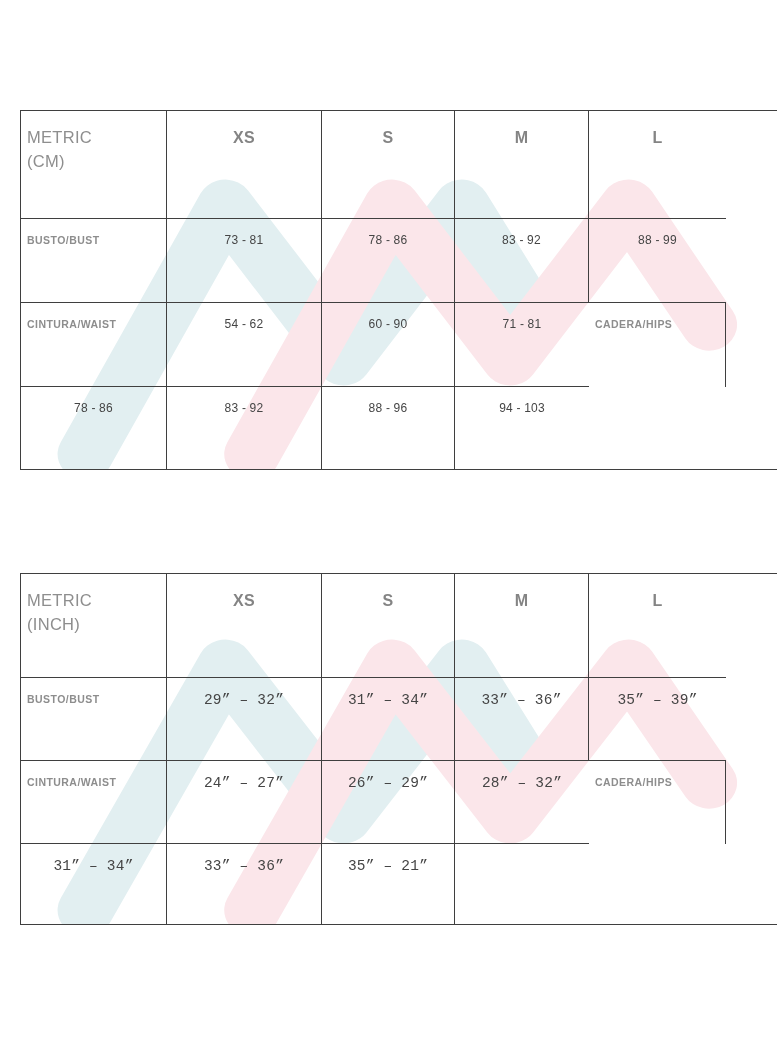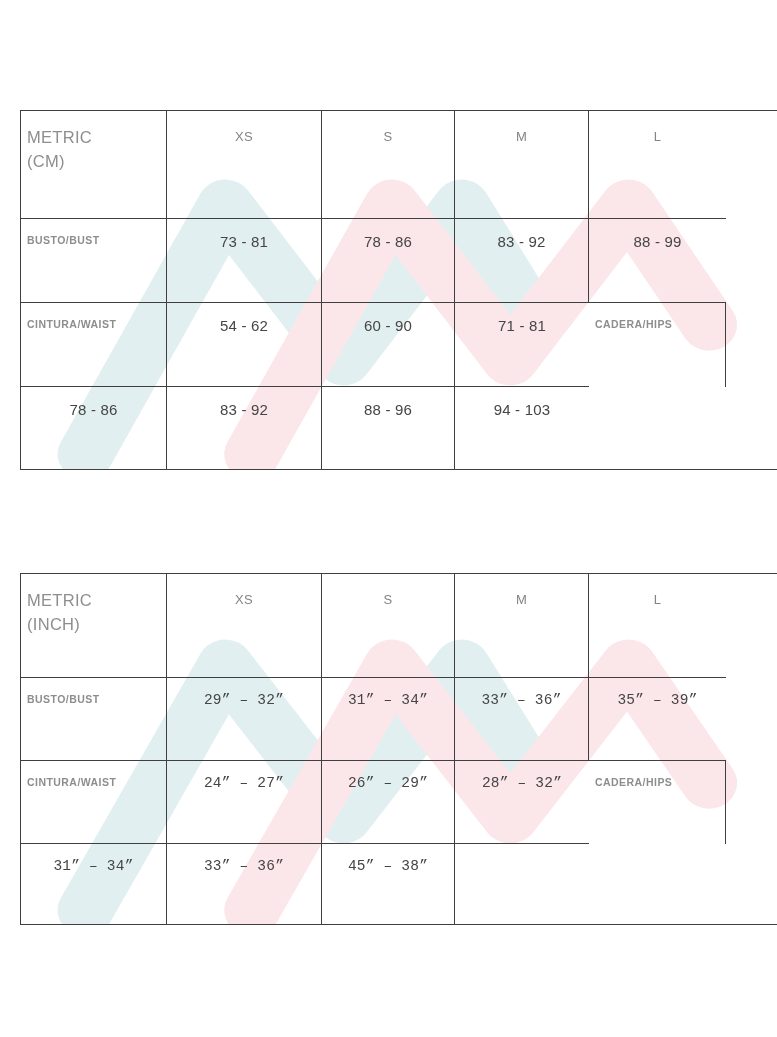--- a/index.html
+++ b/index.html
@@ -58,39 +58,39 @@
     line-height:1.45;
     letter-spacing:.3px;
     padding-left:6px;
     padding-top:15px;
   }
   .metric-title .ln{display:block;}
 
   .size-head{
     text-align:center;
     color:#848484;
-    font-weight:normal;
-    font-size:13px;
+    font-weight:bold;
+    font-size:16px;
     letter-spacing:.4px;
     padding-top:18px;
   }
 
   .row-label{
     color:#8d8d8d;
     font-weight:bold;
     font-size:10.5px;
     letter-spacing:.45px;
     padding-left:6px;
     padding-top:15px;
   }
 
   .value{
     text-align:center;
     color:#454545;
-    font-size:15px;
+    font-size:12px;
     letter-spacing:.2px;
     padding-top:14px;
   }
   .value.inch{font-size:14.5px;font-family:Liberation Mono, monospace;}
 </style>
 </head>
 <body>
 
 <div class="page">
 
@@ -160,17 +160,17 @@
       <div class="cell value inch lastcol">35” – 39”</div>
 
       <div class="cell row-label">CINTURA/WAIST</div>
       <div class="cell value inch">24” – 27”</div>
       <div class="cell value inch">26” – 29”</div>
       <div class="cell value inch lastcol">28” – 32”</div>
 
       <div class="cell row-label lastrow">CADERA/HIPS</div>
       <div class="cell value inch lastrow">31” – 34”</div>
       <div class="cell value inch lastrow">33” – 36”</div>
-      <div class="cell value inch lastrow">45” – 38”</div>
+      <div class="cell value inch lastrow">35” – 21”</div>
     </div>
   </div>
 
 </div>
 
 </body></html>

